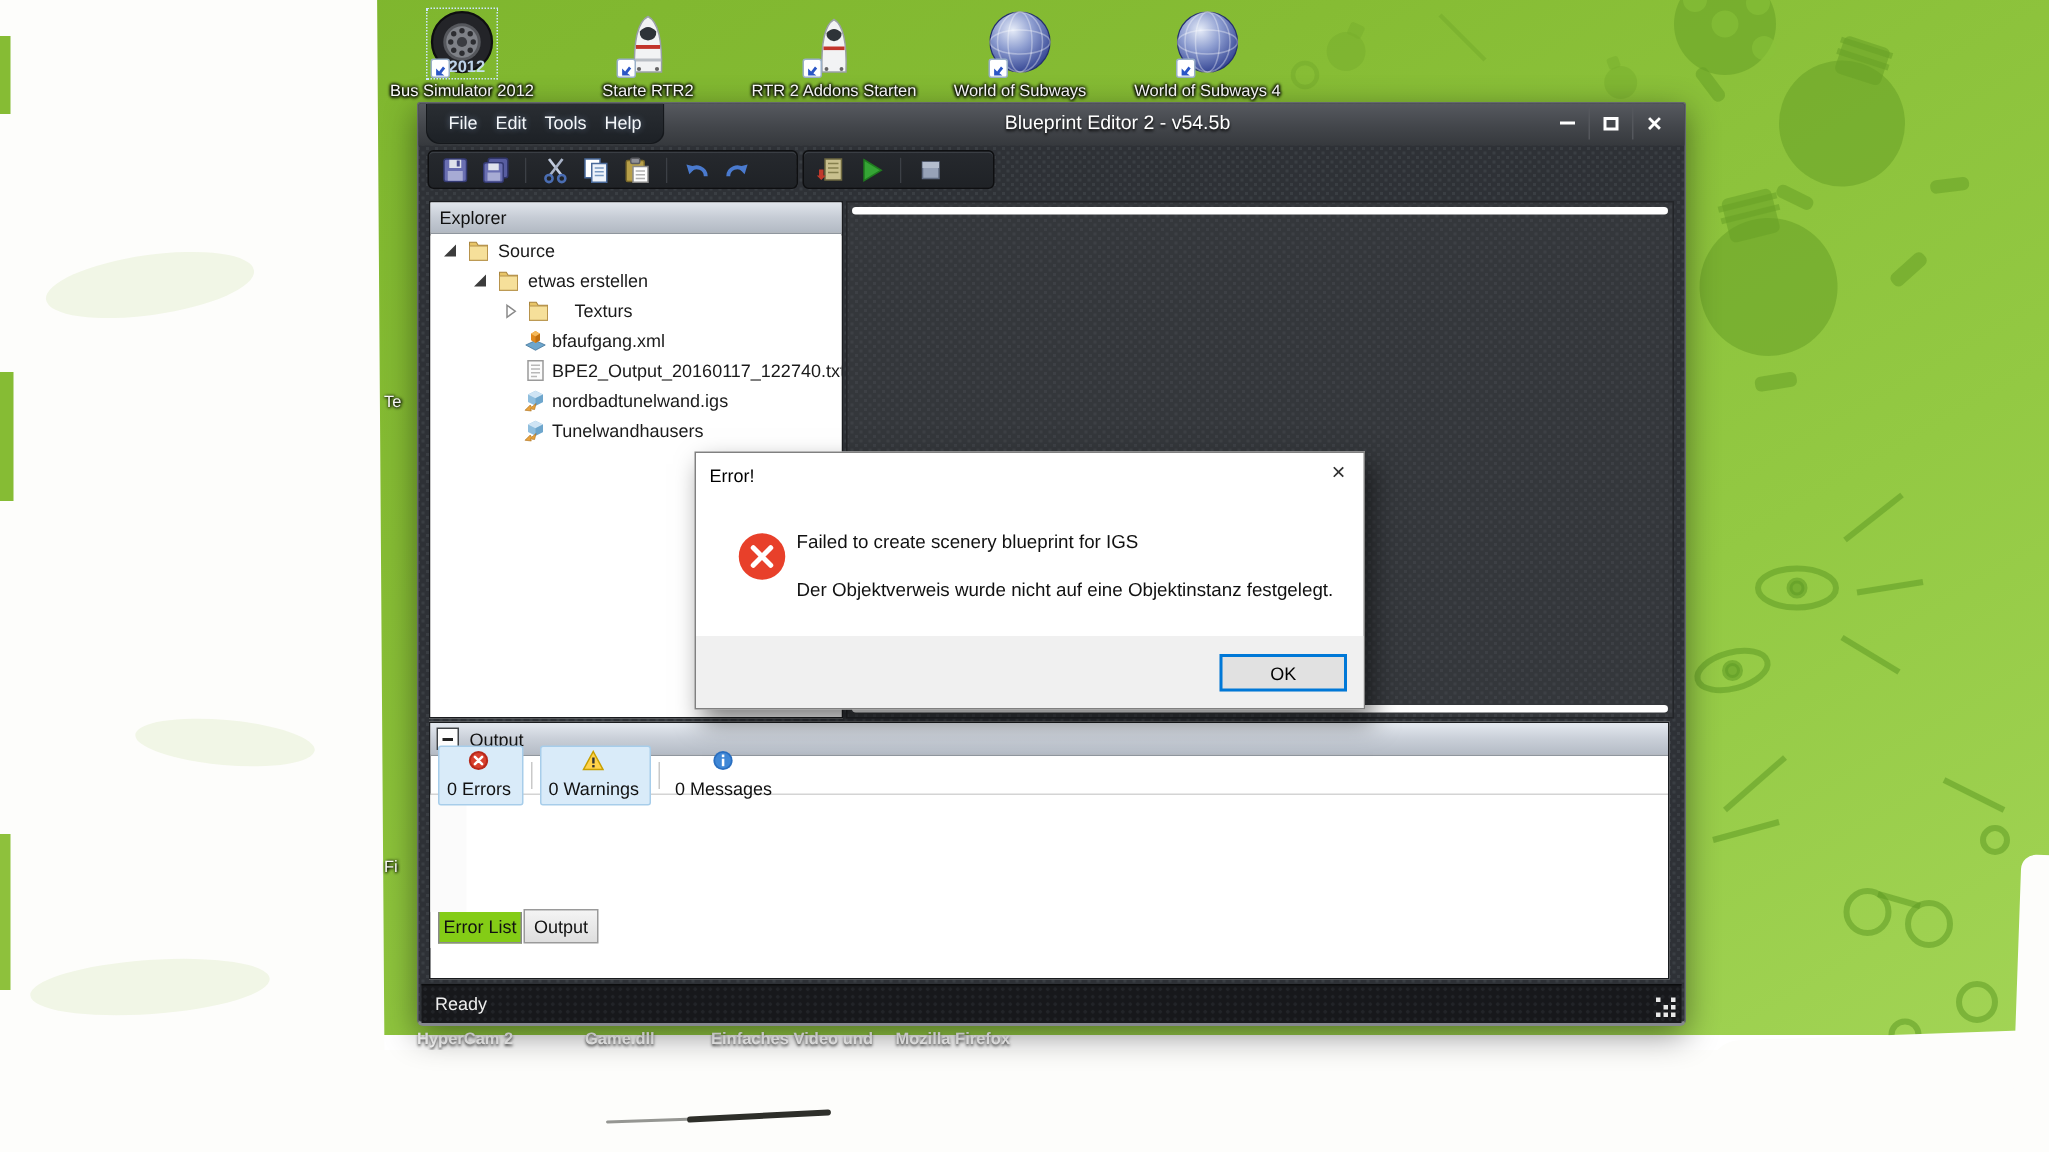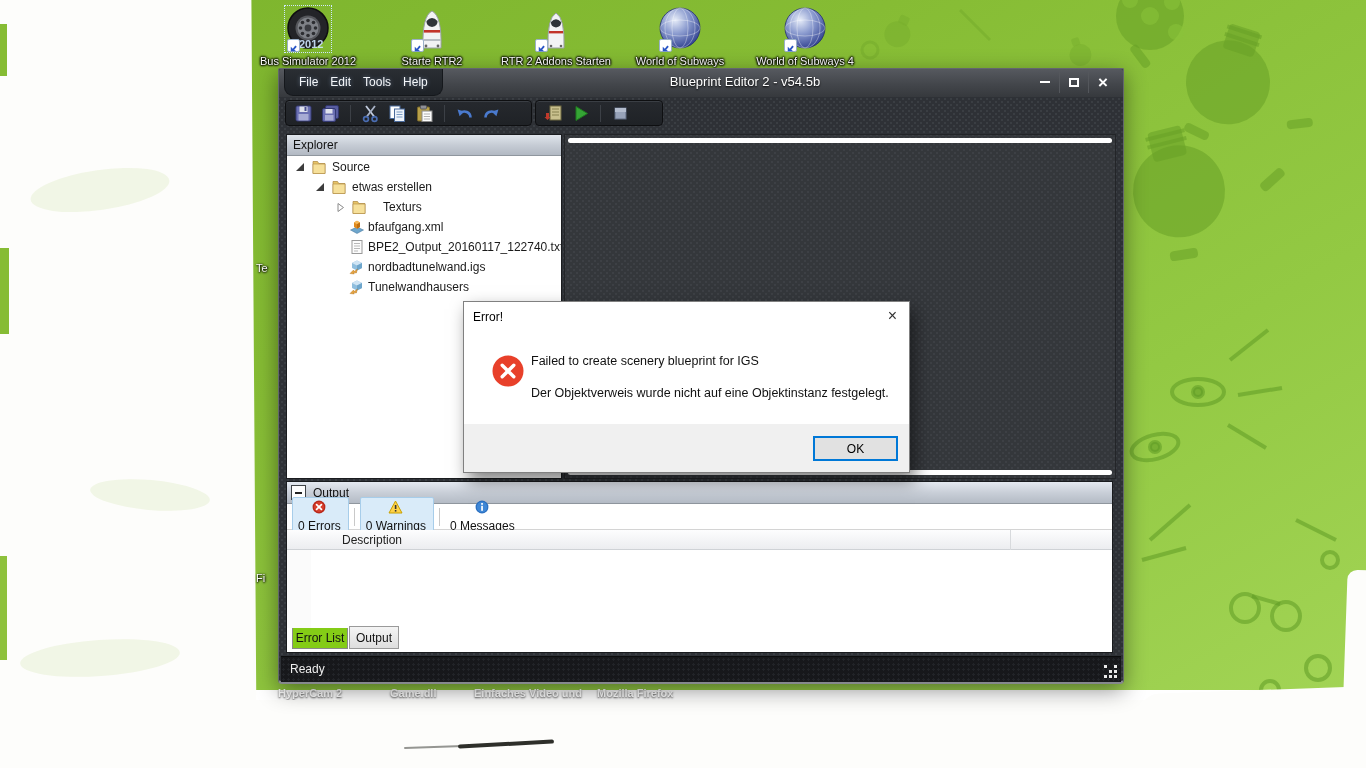--- a/index.html
+++ b/index.html
@@ -545,24 +545,20 @@
         <div class="filter">
           <svg width="14" height="14" viewBox="0 0 14 14">
             <circle cx="7" cy="7" r="6.4" fill="#2a6fc0"></circle>
               <circle cx="7" cy="7" r="5.2" fill="#3f87d6"></circle>
             <rect x="6.2" y="5.8" width="1.7" height="5" fill="#fff"></rect>
               <rect x="6.2" y="3" width="1.7" height="1.8" fill="#fff"></rect>
             </svg>
           <span>0 Messages</span>
         </div>
       </div>
-      <div id="colheader">
-        <span class="h1">Description</span>
-        <span class="colsep"></span>
-      </div>
       <div id="grid"></div>
       <div id="tabstrip">
         <div class="tab active" style="left:5px; width:56px;">
           <span>Error List</span>
           </div>
         <div class="tab inactive" style="left:62px; width:50px;">
           <span>Output</span>
           </div>
       </div>
     </div>

